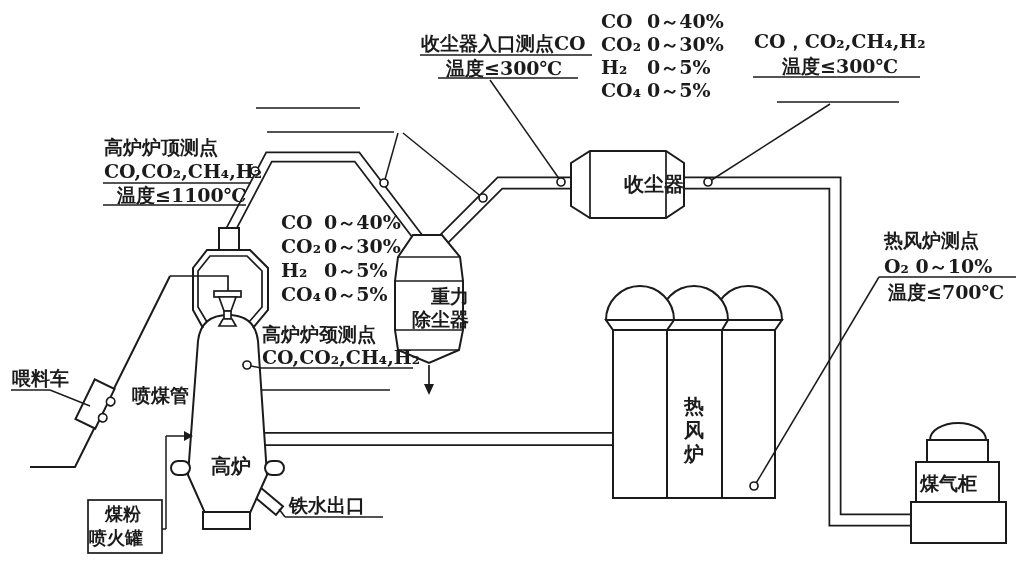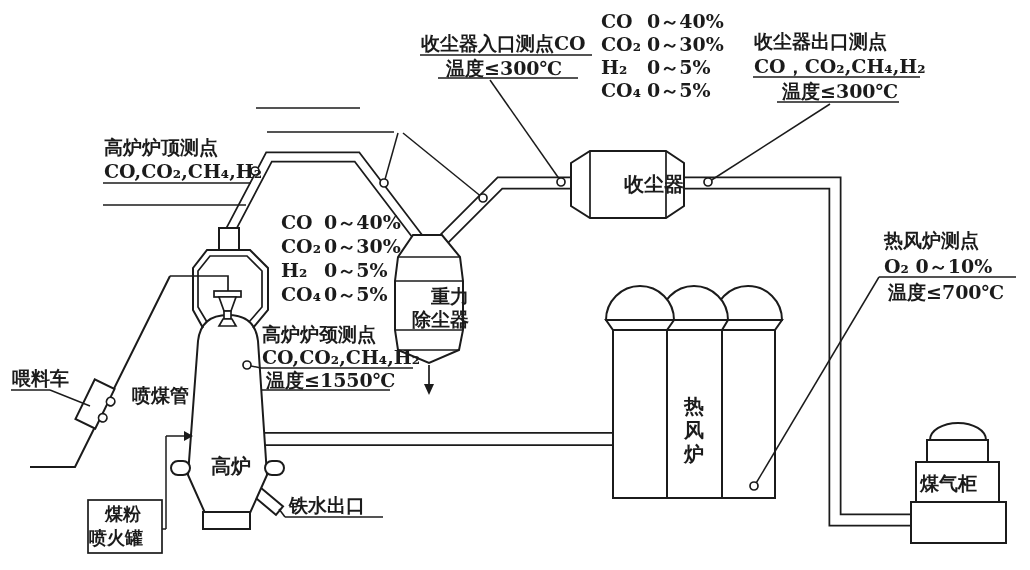--- a/index.html
+++ b/index.html
@@ -168,30 +168,30 @@
     <circle class="wf18" cx="561" cy="182" r="4"></circle>
     <circle class="wf18" cx="708" cy="182" r="4"></circle>
     <circle class="wf18" cx="247" cy="365" r="4"></circle>
     <circle class="wf18" cx="754" cy="486" r="4"></circle>
   </g>
 </svg>
 
 <div class="lbl" style="left:104px;top:135px">
   <div>高炉炉顶测点</div>
   <div>CO,CO₂,CH₄,H₂</div>
+  <div class="ind13">温度≤1100℃</div>
 </div>
 
 
 <div class="lbl lh25" style="left:421px;top:31px">
   <div>收尘器入口测点CO</div>
   <div class="ind25">温度≤300℃</div>
 </div>
 
 <div class="lbl lh25" style="left:754px;top:29px">
-  <div>收尘器出口测点</div>
   <div>CO，CO₂,CH₄,H₂</div>
   <div class="ind28">温度≤300℃</div>
 </div>
 
 <div class="lbl lh23 gas" style="left:601px;top:10px">
   <div><span class="sp">CO</span><span>0～40%</span></div>
   <div><span class="sp">CO₂</span><span>0～30%</span></div>
   <div><span class="sp">H₂</span><span>0～5%</span></div>
   <div><span class="sp">CO₄</span><span>0～5%</span></div>
 </div>
@@ -199,21 +199,20 @@
 <div class="lbl gasm" style="left:281px;top:210px">
   <div><span class="sp">CO</span><span>0～40%</span></div>
   <div><span class="sp">CO₂</span><span>0～30%</span></div>
   <div><span class="sp">H₂</span><span>0～5%</span></div>
   <div><span class="sp">CO₄</span><span>0～5%</span></div>
 </div>
 
 <div class="lbl lh23" style="left:262px;top:323px">
   <div>高炉炉颈测点</div>
   <div>CO,CO₂,CH₄,H₂</div>
-  <div class="ind4">温度≤1550℃</div>
 </div>
 
 <div class="lbl lh26" style="left:884px;top:227px">
   <div>热风炉测点</div>
   <div>O₂ 0～10%</div>
   <div class="ind4">温度≤700℃</div>
 </div>
 
 <div class="lbl" style="left:12px;top:366px">喂料车</div>
 <div class="lbl" style="left:132px;top:383px">喷煤管</div>

